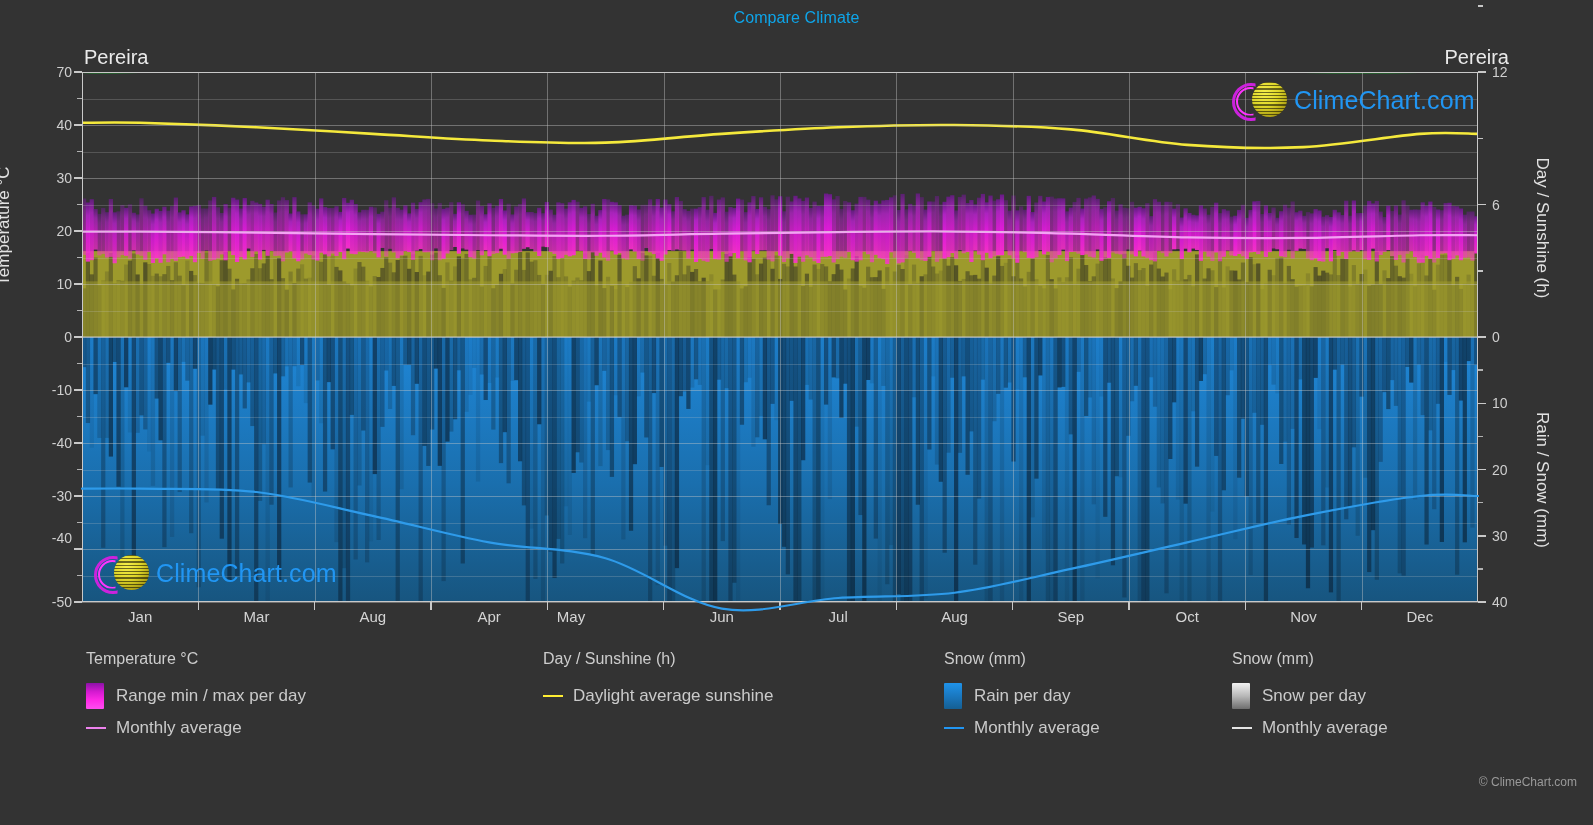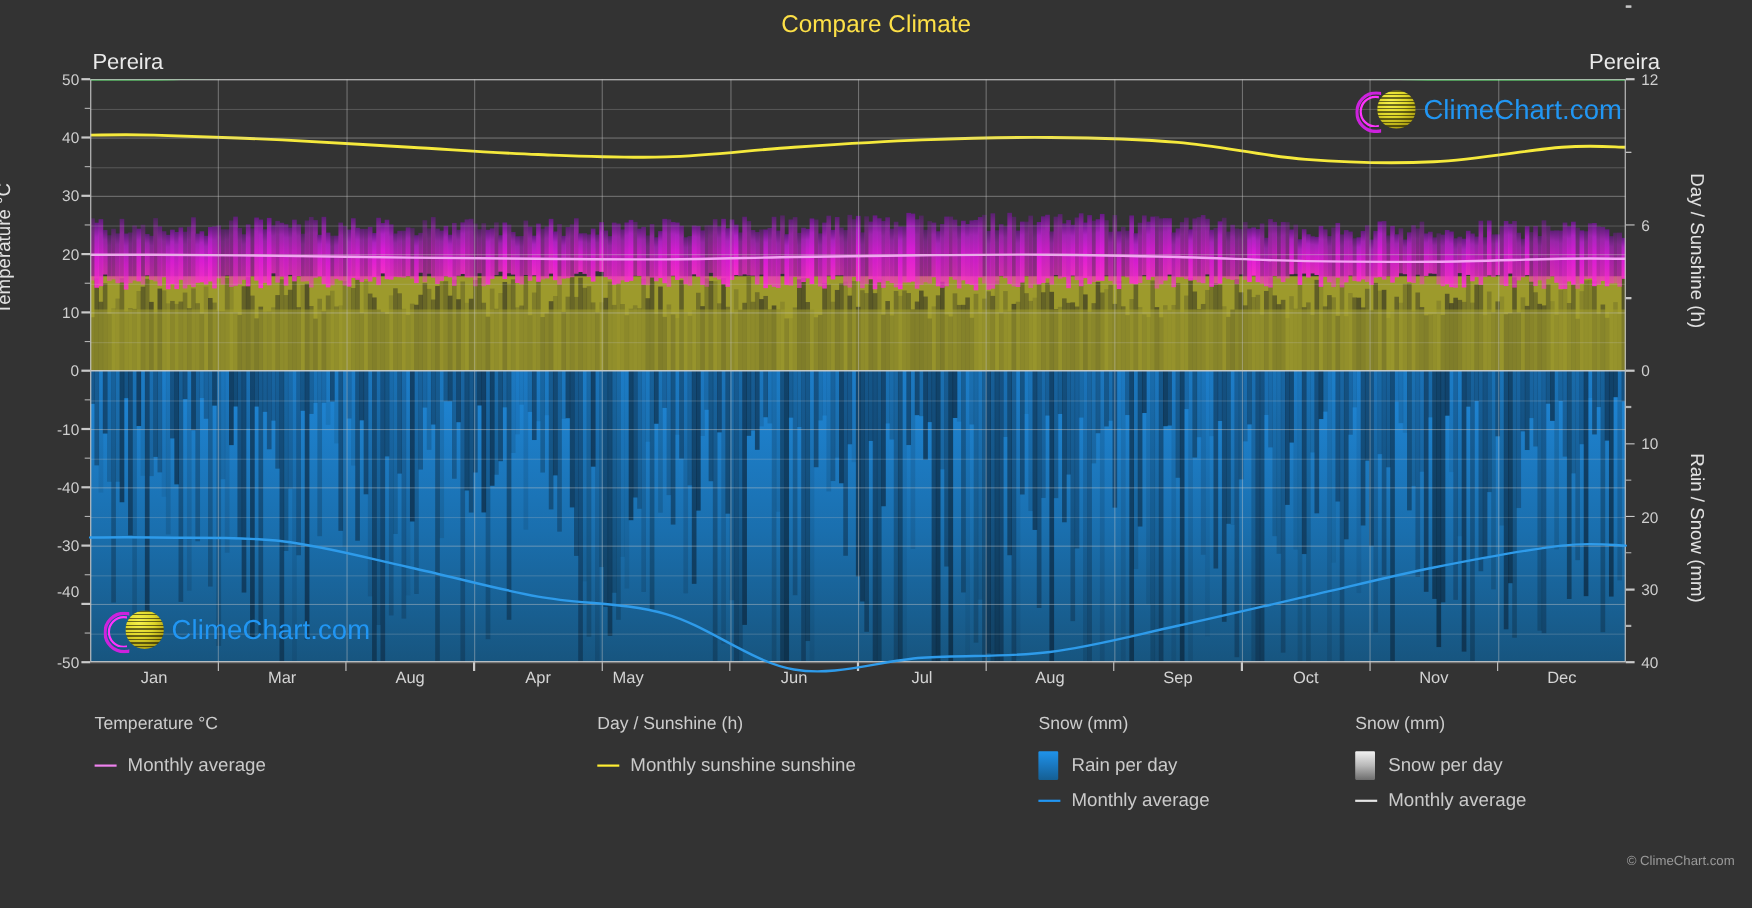--- a/index.html
+++ b/index.html
@@ -9,21 +9,21 @@
     background:#333333;
     font-family:"Liberation Sans",sans-serif;
     color:#d8d8d8;
     -webkit-font-smoothing:antialiased;
   }
   .root{position:relative;width:1593px;height:825px;}
 
   
   .title{
     position:absolute;left:0;top:9px;width:1593px;text-align:center;
-    font-size:22px;color:#fde047;letter-spacing:.1px;
+    font-size:16px;color:#0ea5e9;letter-spacing:.1px;
   }
   .loc-left{position:absolute;left:84px;top:46px;font-size:20px;color:#eaeaea;}
   .loc-right{position:absolute;right:84px;top:46px;font-size:20px;color:#eaeaea;}
 
   
   .plot{
     position:absolute;left:82px;top:72px;width:1396px;height:530px;
     background:#333333;overflow:visible;
   }
   .plot-clip{position:absolute;inset:0;overflow:hidden;}
@@ -1229,21 +1229,21 @@
           <path d="M 0 0 C 9.694444444444445 0 29.083333333333332 0.36805555555555974 58.166666666666664 0 C 87.25 -0.36805555555555974 135.72222222222223 -1.8402777777777986 174.5 -2.2083333333333584 C 213.27777777777777 -2.576388888888918 252.05555555555554 -1.8402777777778048 290.8333333333333 -2.2083333333333584 C 329.6111111111111 -2.576388888888912 368.3888888888889 -4.048611111111126 407.1666666666667 -4.416666666666679 C 445.94444444444446 -4.784722222222233 484.72222222222223 -4.04861111111112 523.5 -4.416666666666679 C 562.2777777777778 -4.784722222222239 601.0555555555557 -6.2569444444444775 639.8333333333334 -6.625000000000037 C 678.6111111111111 -6.993055555555597 717.3888888888889 -6.993055555555597 756.1666666666666 -6.625000000000037 C 794.9444444444443 -6.2569444444444775 833.7222222222222 -5.152777777777793 872.5 -4.416666666666679 C 911.2777777777778 -3.6805555555555665 950.0555555555555 -2.576388888888912 988.8333333333334 -2.2083333333333584 C 1027.611111111111 -1.8402777777778048 1066.388888888889 -2.576388888888918 1105.1666666666667 -2.2083333333333584 C 1143.9444444444446 -1.8402777777777986 1182.7222222222222 -0.36805555555555974 1221.5 0 C 1260.2777777777778 0.36805555555555974 1308.75 0 1337.8333333333333 0 C 1366.9166666666665 0 1386.3055555555557 0 1396 0" fill="none" stroke="#0ad626" stroke-width="2.2" stroke-linecap="round" stroke-linejoin="round"></path>
           <path d="M 0 50.79166666666668 C 9.694444444444445 50.79166666666668 29.083333333333332 50.05555555555557 58.166666666666664 50.79166666666668 C 87.25 51.527777777777786 135.72222222222223 53.36805555555555 174.5 55.20833333333332 C 213.27777777777777 57.04861111111109 252.05555555555554 59.624999999999986 290.8333333333333 61.83333333333332 C 329.6111111111111 64.04166666666666 368.3888888888889 66.9861111111111 407.1666666666667 68.45833333333331 C 445.94444444444446 69.93055555555553 484.72222222222223 71.77083333333331 523.5 70.66666666666664 C 562.2777777777778 69.56249999999997 601.0555555555557 64.40972222222221 639.8333333333334 61.83333333333332 C 678.6111111111111 59.256944444444436 717.3888888888889 56.68055555555554 756.1666666666666 55.20833333333332 C 794.9444444444443 53.7361111111111 833.7222222222222 52.63194444444444 872.5 53 C 911.2777777777778 53.36805555555556 950.0555555555555 54.10416666666664 988.8333333333334 57.41666666666664 C 1027.611111111111 60.72916666666664 1066.388888888889 69.93055555555556 1105.1666666666667 72.875 C 1143.9444444444446 75.81944444444444 1182.7222222222222 76.9236111111111 1221.5 75.08333333333331 C 1260.2777777777778 73.24305555555553 1308.75 64.04166666666666 1337.8333333333333 61.83333333333332 C 1366.9166666666665 59.624999999999986 1386.3055555555557 61.83333333333332 1396 61.83333333333332" fill="none" stroke="#f5e93c" stroke-width="2.6" stroke-linecap="round" stroke-linejoin="round"></path>
           <path d="M 0 159.53 C 9.694444444444445 159.53 29.083333333333332 159.35333333333332 58.166666666666664 159.53 C 87.25 159.70666666666668 135.72222222222223 160.14833333333334 174.5 160.59 C 213.27777777777777 161.03166666666667 252.05555555555554 161.73833333333334 290.8333333333333 162.18 C 329.6111111111111 162.62166666666667 368.3888888888889 162.97500000000002 407.1666666666667 163.24 C 445.94444444444446 163.505 484.72222222222223 164.03500000000003 523.5 163.77 C 562.2777777777778 163.505 601.0555555555557 162.26833333333335 639.8333333333334 161.65 C 678.6111111111111 161.03166666666667 717.3888888888889 160.41333333333333 756.1666666666666 160.06 C 794.9444444444443 159.70666666666668 833.7222222222222 159.265 872.5 159.53 C 911.2777777777778 159.79500000000002 950.0555555555555 160.67833333333334 988.8333333333334 161.65 C 1027.611111111111 162.62166666666667 1066.388888888889 164.65333333333336 1105.1666666666667 165.36 C 1143.9444444444446 166.06666666666666 1182.7222222222222 166.2433333333333 1221.5 165.89 C 1260.2777777777778 165.53666666666666 1308.75 163.68166666666667 1337.8333333333333 163.24 C 1366.9166666666665 162.79833333333335 1386.3055555555557 163.24 1396 163.24" fill="none" stroke="#f4a3f4" stroke-width="2.2" stroke-linecap="round" stroke-linejoin="round"></path>
           <line x1="0" y1="265" x2="1396" y2="265" stroke="#d8d8d8" stroke-width="1.2" opacity="0.85"></line>
         </svg>
     </div>
   </div>
   <div class="frame"></div>
 
   <div id="axis-layer">
-      <div class="ytick-l" style="left:30px;top:72px;">50</div>
+      <div class="ytick-l" style="left:30px;top:72px;">70</div>
       <div class="tickmark" style="left:74px;top:71.25px;width:8px;"></div>
       <div class="ytick-l" style="left:30px;top:125px;">40</div>
       <div class="tickmark" style="left:74px;top:124.25px;width:8px;"></div>
       <div class="gridline" style="left:82px;top:125px;width:1396px;"></div>
       <div class="ytick-l" style="left:30px;top:178px;">30</div>
       <div class="tickmark" style="left:74px;top:177.25px;width:8px;"></div>
       <div class="gridline" style="left:82px;top:178px;width:1396px;"></div>
       <div class="ytick-l" style="left:30px;top:231px;">20</div>
       <div class="tickmark" style="left:74px;top:230.25px;width:8px;"></div>
       <div class="gridline" style="left:82px;top:231px;width:1396px;"></div>
@@ -1367,29 +1367,33 @@
         <span class="ring2"></span>
         <span class="globe"></span>
     </span>
     <span class="wtext">ClimeChart.com</span>
   </div>
 
   <div class="legend">
     <div class="lg" id="lg0" style="left:86px;">
         <div class="lg-title">Temperature °C</div>
         <div class="lg-row">
+          <span class="sw" style="background: linear-gradient(rgb(140, 18, 168), rgb(212, 26, 208), rgb(255, 42, 230), rgb(255, 77, 240));"></span>
+          <span class="tx">Range min / max per day</span>
+        </div>
+        <div class="lg-row">
           <span class="ln" style="background: rgb(238, 130, 238);"></span>
           <span class="tx">Monthly average</span>
         </div>
       </div>
     <div class="lg" id="lg1" style="left:543px;">
         <div class="lg-title">Day / Sunshine (h)</div>
         <div class="lg-row">
           <span class="ln" style="background: rgb(255, 238, 51);"></span>
-          <span class="tx">Monthly sunshine sunshine</span>
+          <span class="tx">Daylight average sunshine</span>
         </div>
       </div>
     <div class="lg" id="lg2" style="left:944px;">
         <div class="lg-title">Snow (mm)</div>
         <div class="lg-row">
           <span class="sw" style="background: linear-gradient(rgb(31, 147, 234), rgb(26, 120, 192), rgb(21, 95, 147));"></span>
           <span class="tx">Rain per day</span>
         </div>
         <div class="lg-row">
           <span class="ln" style="background: rgb(33, 150, 243);"></span>

